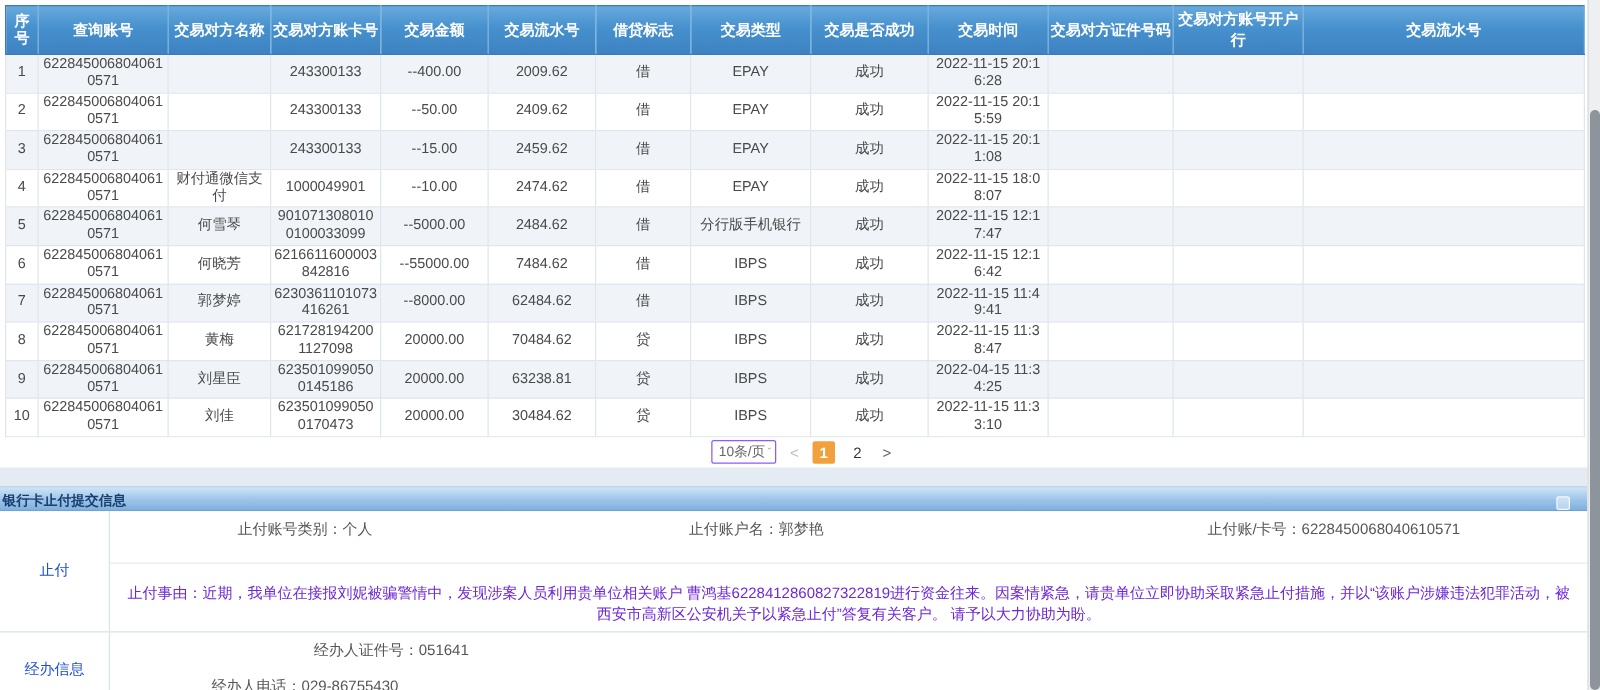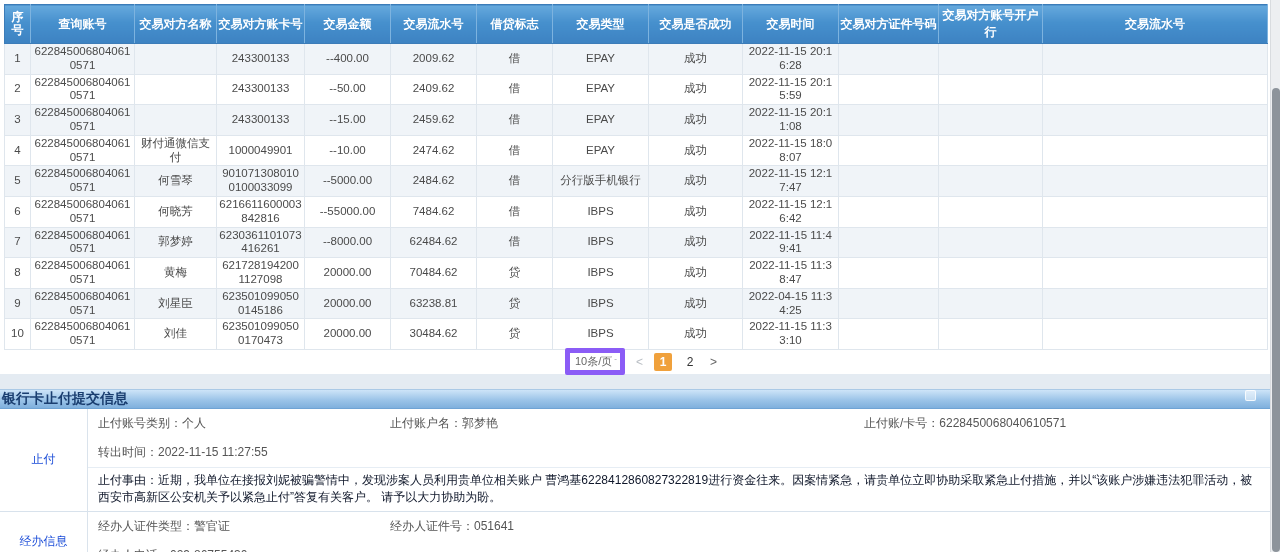--- a/index.html
+++ b/index.html
@@ -16,51 +16,51 @@
     border:1px solid #3c7cb8; border-right:1px solid #7db3df; }
   table.grid td { border:1px solid #dfe6ed; text-align:center; padding:1px 2px;
     height:22px; word-break:break-all; line-height:1.2; background:#fff; }
   table.grid tr.odd td { background:#f0f4f8; }
   table.grid { border:1px solid #b9cbdc; }
   .vtext { width:13px; margin:0 auto; word-break:break-all; line-height:1.1; }
 
   
   .pagination { height:24px; display:flex; align-items:center; justify-content:center;
     gap:9px; font-size:11px; color:#666; background:#fff; }
-  .page-size { border:5px solid #8b5cf6; border-radius:2px; padding:1px 3px 1px 5px;
+  .page-size { border:1px solid #8b5cf6; border-radius:2px; padding:1px 3px 1px 5px;
     color:#666; display:flex; align-items:center; gap:2px; background:#fff; cursor:pointer; }
   .page-size .caret { font-size:8px; color:#9aa0a6; }
   .pg-arrow { font-size:12px; color:#666; cursor:pointer; padding:0 2px; }
   .pg-arrow.prev { color:#b9bec4; }
   .pg-num { min-width:18px; height:18px; line-height:18px; text-align:center;
     font-size:12px; color:#333; cursor:pointer; border-radius:2px; }
   .pg-num.active { background:#f0a13c; color:#fff; font-weight:bold; }
 
   
   .gap { background:#e4ebf2; }
   .gap.g1 { height:15px; }
   .section-bar { height:20px; background:linear-gradient(180deg,#cde4f8 0%,#9cc4e8 55%,#7fb0dd 100%);
     border-top:1px solid #aac9e6; border-bottom:1px solid #6fa3d4;
-    display:flex; align-items:flex-start; justify-content:space-between;
-    padding:0 14px 0 2px; font-size:14px; font-weight:bold; color:#1a3e70; width:1270px; }
+    display:flex; align-items:flex-end; justify-content:space-between;
+    padding:0 14px 0 2px; font-size:11px; font-weight:bold; color:#1a3e70; width:1270px; }
   .bar-icon { width:11px; height:11px; border:1px solid rgba(255,255,255,.8);
     background:rgba(255,255,255,.45); border-radius:2px; cursor:pointer; }
 
   
   .info-box { width:1270px; background:#fff; border-bottom:2px solid #a9cade; font-size:12px; color:#555; }
   .group { display:flex; border-bottom:1px solid #d8e2ec; }
   .group:last-child { border-bottom:none; }
   .group-label { width:88px; flex:0 0 88px; display:flex; align-items:center;
     justify-content:center; color:#1d4ed8; border-right:1px solid #dae3ec; }
-  .group-content { flex:1; }
+  .group-content { flex:1;text-align:center; }
   .field-row { display:flex; padding:6px 0 6px 10px; }
   .field-row .f1 { width:292px; flex:0 0 292px; }
   .field-row .f2 { width:430px; flex:0 0 430px; }
   .field-row .f3 { flex:1;margin-left:44px; }
-  .reason { border-top:1px solid #e6edf4; padding:4px 10px 5px 10px; line-height:1.42; color:#0f172a; }
+  .reason { border-top:1px solid #e6edf4; padding:15px 10px 5px 10px; line-height:1.42; color:#6d28d9; }
 
   
   .scrollbar { position:absolute; right:0; top:0; width:10px; height:552px;
     background:#edeff1; border-left:1px solid #d9dcdf; }
   .scroll-thumb { position:absolute; left:1px; top:88px; width:8px; height:464px;
     background:#8d949b; border-radius:4px; cursor:pointer; }
 </style>
 </head>
 <body>
 
@@ -277,30 +277,28 @@
   <div class="info-box">
     <div class="group">
       <div class="group-label">止付</div>
       <div class="group-content">
         <div class="field-row">
           <span class="f1">止付账号类别：个人</span>
           <span class="f2">止付账户名：郭梦艳</span>
           <span class="f3">止付账/卡号：6228450068040610571</span>
         </div>
         <div class="field-row">
-          <span class="f2">转出时间：2022-11-15 11:27:55</span>
         </div>
         <div class="reason">止付事由：近期，我单位在接报刘妮被骗警情中，发现涉案人员利用贵单位相关账户 曹鸿基6228412860827322819进行资金往来。因案情紧急，请贵单位立即协助采取紧急止付措施，并以“该账户涉嫌违法犯罪活动，被西安市高新区公安机关予以紧急止付”答复有关客户。 请予以大力协助为盼。</div>
       </div>
     </div>
     <div class="group">
       <div class="group-label">经办信息</div>
       <div class="group-content">
         <div class="field-row">
-          <span class="f1">经办人证件类型：警官证</span>
           <span class="f2">经办人证件号：051641</span>
         </div>
         <div class="field-row">
           <span class="f1">经办人电话：029-86755430</span>
         </div>
       </div>
     </div>
   </div>
 
   <div class="scrollbar">

